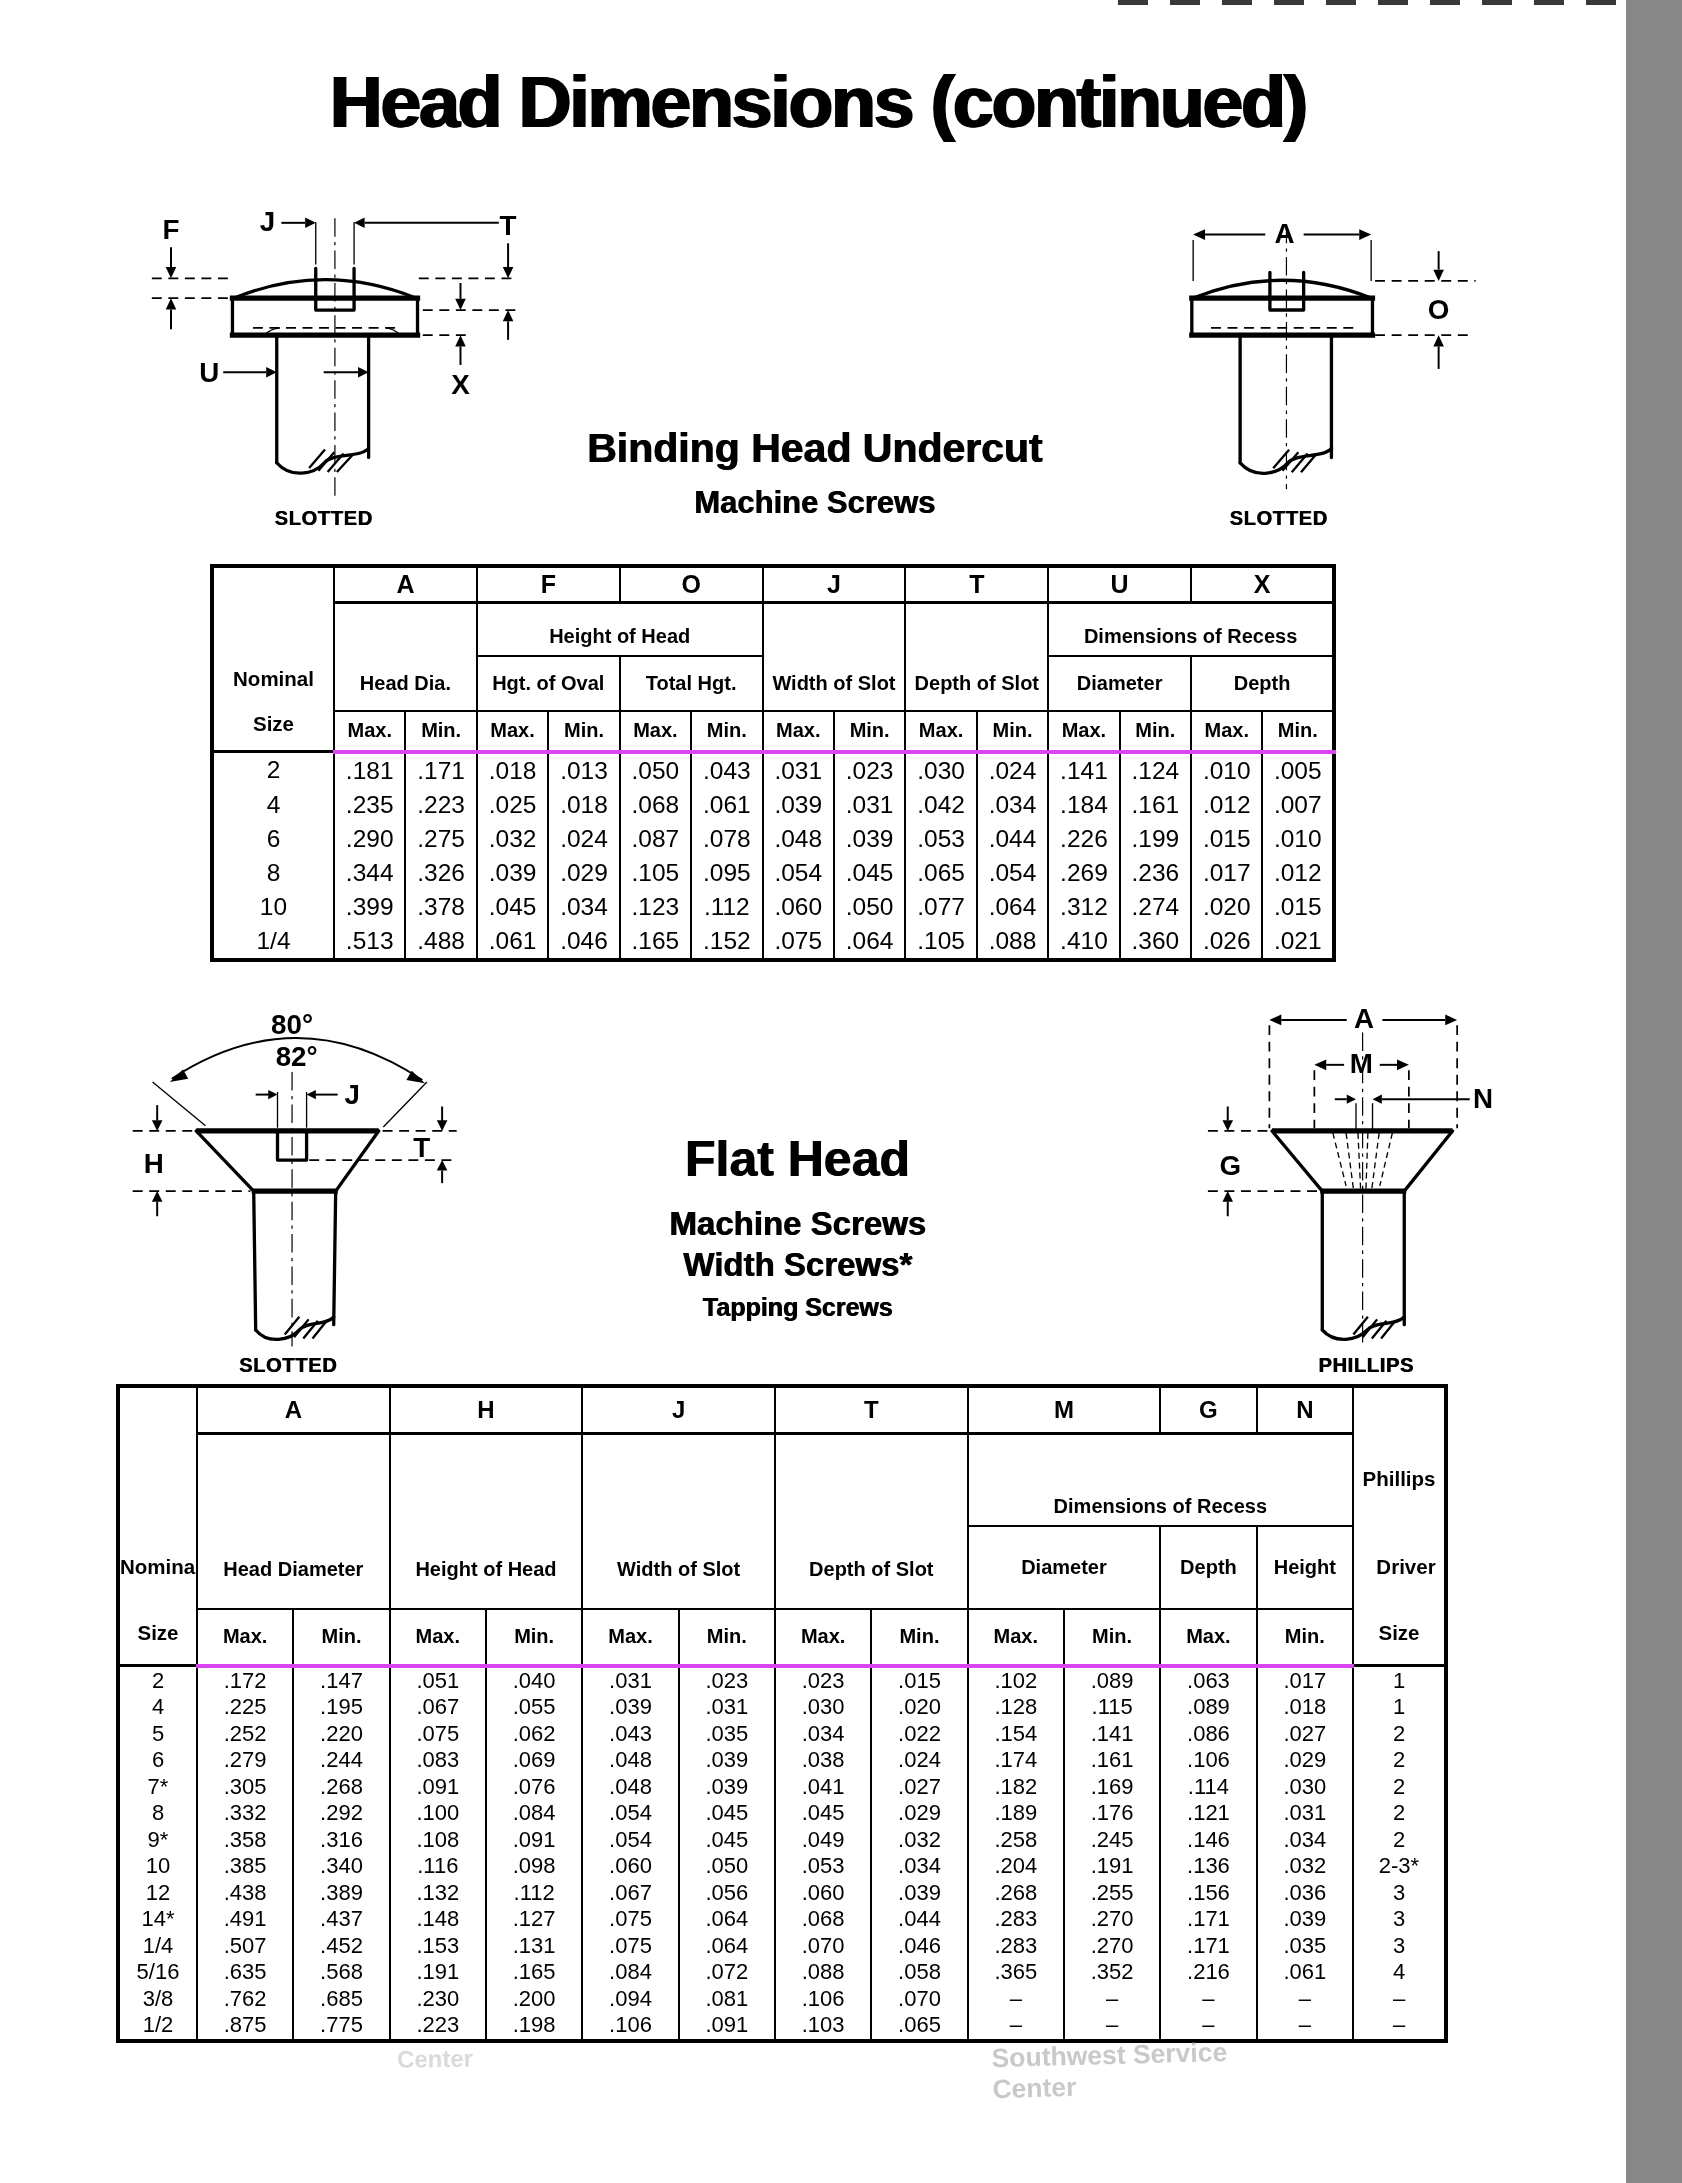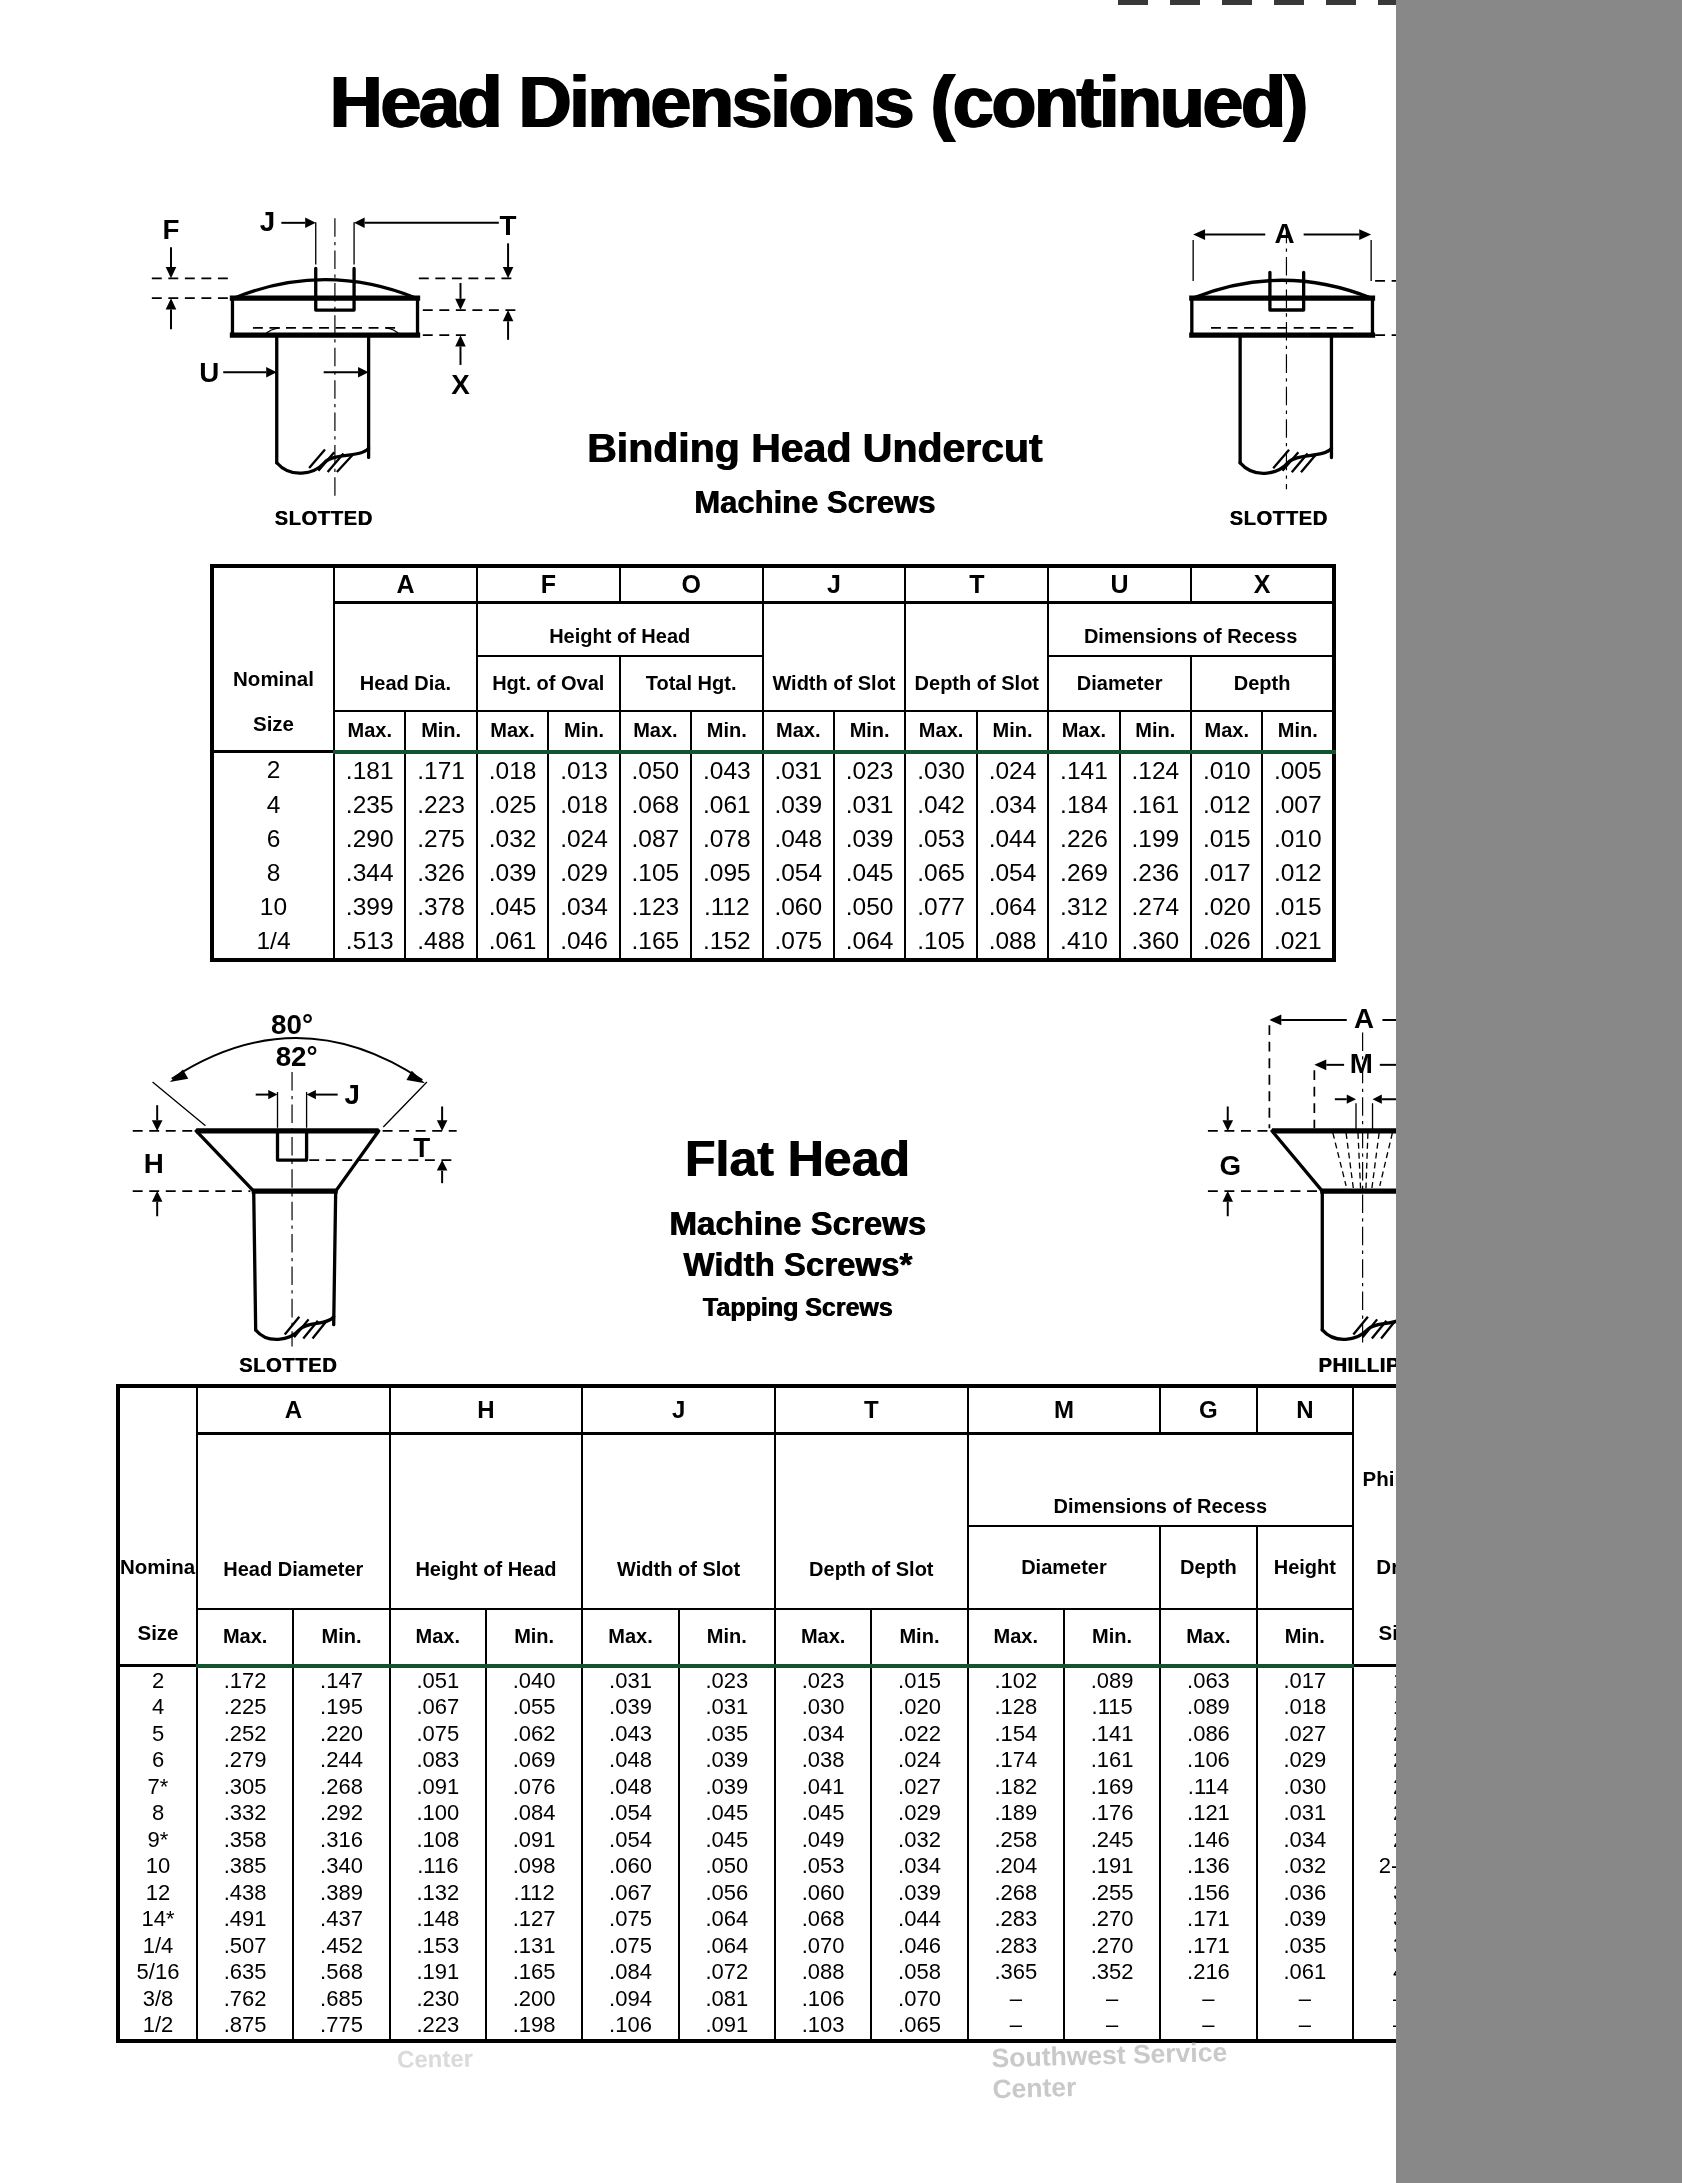--- a/index.html
+++ b/index.html
@@ -1,36 +1,36 @@
 <!DOCTYPE html>
 <html style="font-size:10.6px"><head>
 <meta charset="utf-8">
 <style>
   html,body{margin:0;padding:0;background:#888;}
-  #page{position:relative;width:1396px;height:2183px;background:#fff;color:#000;
+  #page{position:relative;width:1626px;height:2183px;background:#fff;color:#000;
         font-family:"Liberation Sans",sans-serif;overflow:hidden;}
   .abs{position:absolute;}
   .hd{font-weight:bold;text-align:center;line-height:1.05;}
   #title{left:159px;top:64px;width:1317px;font-size:73px;letter-spacing:-2px;
          text-shadow:1.7px 0 0 #000,-0.7px 0 0 #000;}
   .h1{left:457px;top:415px;width:715px;font-size:41px;text-shadow:1px 0 0 #000;margin-top:12px;}
   .h1b{left:457px;top:487px;width:715px;font-size:31px;text-shadow:0.8px 0 0 #000;}
   .h2{left:595px;top:1133px;width:404px;font-size:50px;text-shadow:1px 0 0 #000;}
   .h2b{left:589px;top:1207px;width:417px;font-size:33px;text-shadow:0.8px 0 0 #000;}
   .h2c{left:589px;top:1248px;width:417px;font-size:33px;text-shadow:0.8px 0 0 #000;}
   .h2d{left:589px;top:1294px;width:417px;font-size:25px;text-shadow:0.8px 0 0 #000;}
   .cap{position:absolute;font-weight:bold;font-size:20px;text-align:center;letter-spacing:0.7px;
        text-shadow:0.7px 0 0 #000;}
   
   table.dt{position:absolute;border-collapse:collapse;table-layout:fixed;background:#fff;
            border:4px solid #000;}
   .dt th,.dt td{border:2px solid #000;padding:0;text-align:center;vertical-align:middle;overflow:hidden;}
   .dt thead th{font-weight:bold;}
   .r-letters th{border-bottom:3.3px solid #000;}
-  .r-mm th{border-bottom:4px solid #14532d;font-size:20px;}
+  .r-mm th{border-bottom:4px solid #d946ef;font-size:20px;}
   .t1{left:210px;top:564px;width:1126px;}
   .t2{left:116px;top:1384px;width:1332px;}
   .t1 .letter{font-size:25px;height:33px;}
   .t2 .letter{font-size:24px;height:44px;}
   .dt .grp{font-size:20px;}
   .dt .spanh{font-size:20px;vertical-align:bottom;padding-bottom:6.6px;}
   .t1 .r-span th{height:44px;}
   .t1 .r-grp th{height:53px;margin-top:24px;}
   .t1 .r-mm th{height:38px;}
   .t2 .r-span th{height:83px;}

